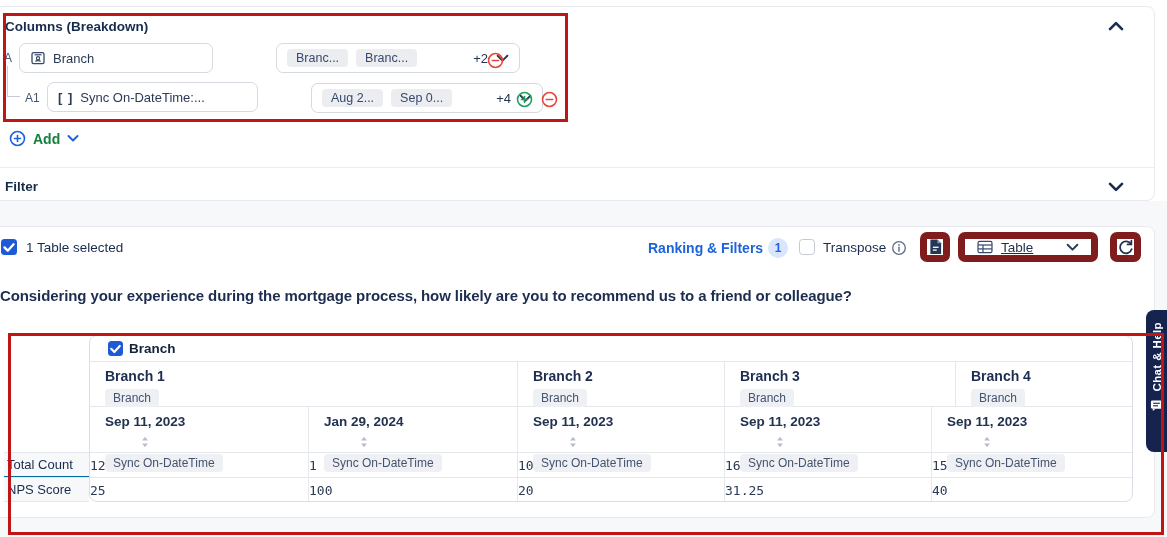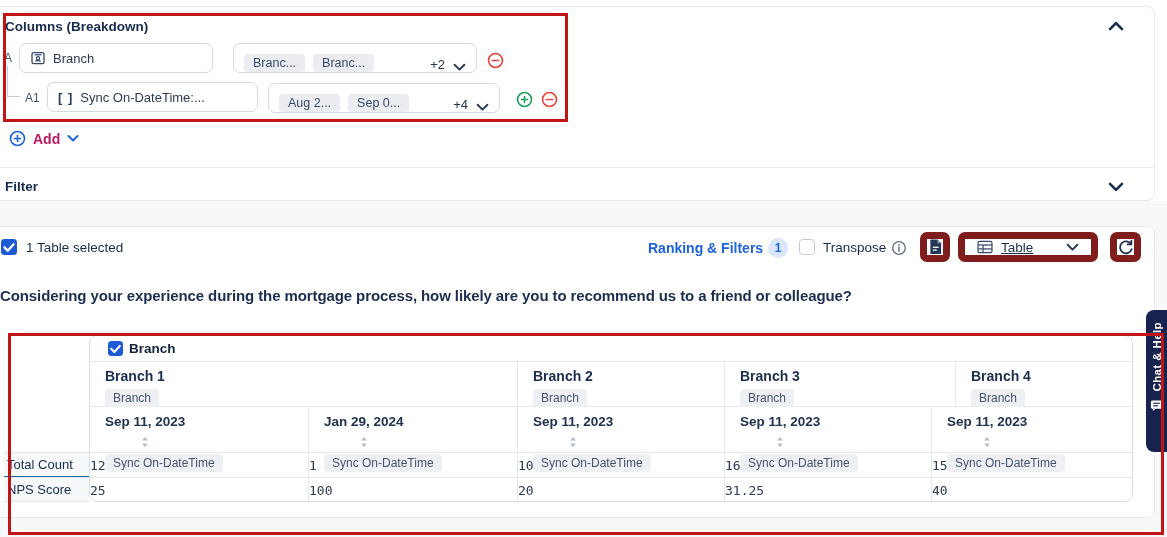--- a/index.html
+++ b/index.html
@@ -13,30 +13,30 @@
   .graybg { background:#f7f8fa; }
   .sec-title { font-size:13.5px; font-weight:600; color:#172b4d; }
   .row-id { font-size:12px; color:#44546f; }
   .fieldbox {
     background:#fff; border:1px solid #d5d9e0; border-radius:7px; height:30px;
     display:flex; align-items:center; padding:0 10px; gap:7px;
   }
   .fieldbox .ftext { font-size:13px; color:#2b3a55; white-space:nowrap; }
   .chipsbox {
     background:#fff; border:1px solid #d5d9e0; border-radius:7px; height:30px;
-    display:flex; align-items:flex-end; padding:0 10px; gap:8px;
+    display:flex; align-items:center; padding:0 10px; gap:8px;margin-left:43px;
   }
   .chip {
     background:#ebedf1; border-radius:4px; font-size:12.5px; color:#37496b;
     padding:2px 9px; white-space:nowrap;
   }
   .more { font-size:13px; color:#24354f; margin-left:auto; }
   .circle-ic { width:17px; height:17px; display:block; }
   .connector { background:#c5cbd4; }
-  .add-label { font-size:14px; font-weight:700; color:#be185d; }
+  .add-label { font-size:14px; font-weight:700; color:#15803d; }
   .divider { height:1px; background:#ebedf2; }
   .ctl-text { font-size:13.5px; color:#172b4d; }
   .link-bold { font-size:14px; font-weight:700; color:#1c63dd; }
   .badge {
     width:20px; height:20px; border-radius:50%; background:#d9e6fb; color:#1c63dd;
     font-size:12px; font-weight:600; display:flex; align-items:center; justify-content:center;
   }
   .cb { border-radius:3.5px; }
   .cb-on { background:#1d5bd6; }
   .cb-off { background:#fff; border:1.5px solid #c3c9d2; }

